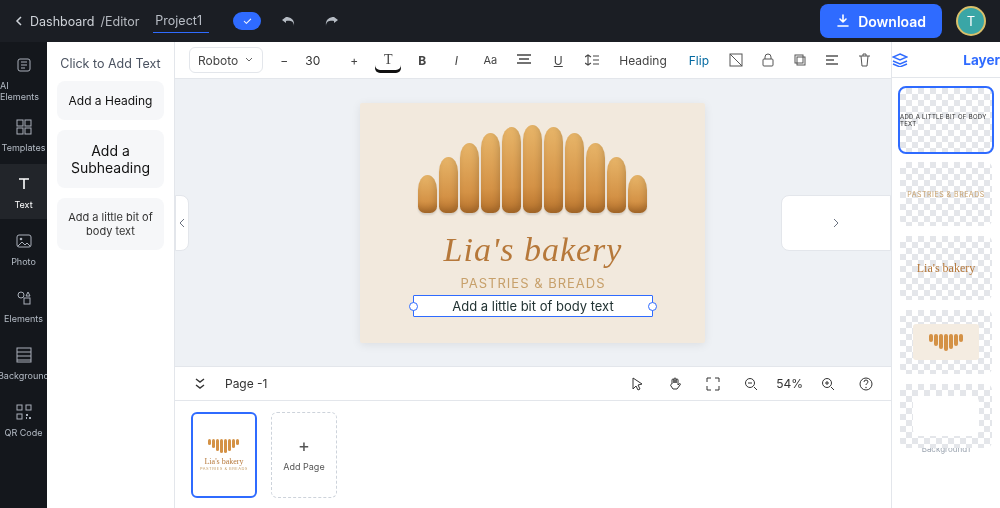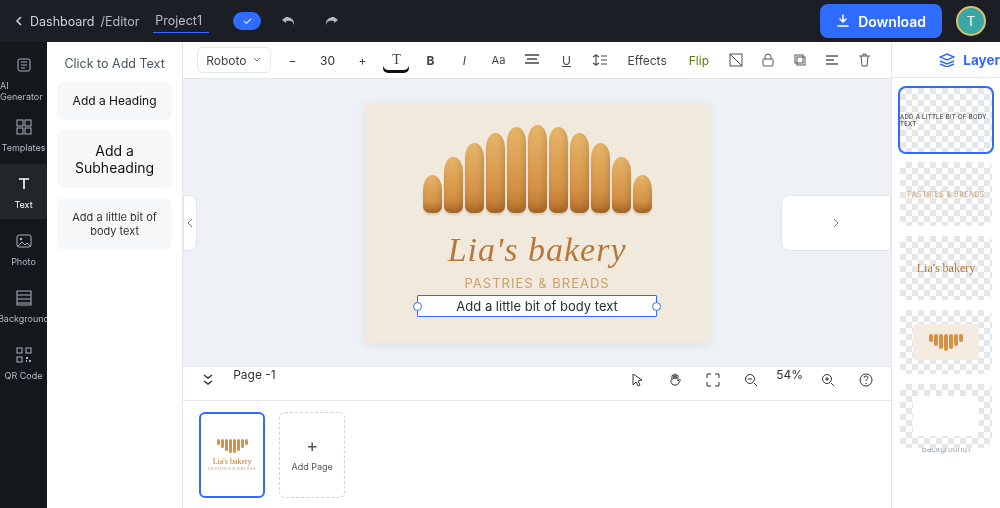--- a/index.html
+++ b/index.html
@@ -38,22 +38,22 @@
   .side-head{text-align:center;font-size:12.5px;color:#4a5260}
   .txt-box{background:var(--panel);border-radius:8px;padding:12px 8px;text-align:center;color:#111;cursor:pointer}
   .txt-heading{font-size:12px;font-weight:400}
   .txt-sub{font-size:14px;font-weight:400}
   .txt-body{font-size:11px;font-weight:400;color:#333}
   
   .center{flex:1;display:flex;flex-direction:column;background:#fff;position:relative}
   .toolbar{height:37px;border-bottom:1px solid var(--line);display:flex;align-items:center;padding:0 14px;gap:8px;font-size:12px;color:#333;background:#fff}
   .font-sel{display:flex;align-items:center;gap:6px;border:1px solid var(--line);border-radius:6px;height:26px;padding:0 8px;font-size:12px;color:#444;cursor:pointer;min-width:72px;justify-content:space-between}
   .sq{width:26px;height:26px;border-radius:5px;display:flex;align-items:center;justify-content:center;color:#444;cursor:pointer}
-  .size-val{width:28px;text-align:center;font-size:12px}
-  .flip-pill{font-size:12px;color:#4d7c0f;padding:4px 8px;border-radius:6px}
+  .size-val{width:28px;text-align:left;font-size:12px}
+  .flip-pill{font-size:12px;color:#0369a1;padding:4px 8px;border-radius:6px}
   .canvas-wrap{flex:1;display:flex;align-items:center;justify-content:center;background:var(--canvas-bg);position:relative}
   .canvas{width:345px;height:240px;background:#f2e9dd;border-radius:2px;box-shadow:0 2px 10px rgba(0,0,0,.08);position:relative}
   .bread{position:absolute;top:18px;left:40px;width:265px;height:92px;display:flex;align-items:flex-end;justify-content:center;gap:2px}
   .slice{width:19px;background:linear-gradient(180deg,#e7b569 0%,#d49246 70%,#b8732c 100%);border-radius:14px 14px 10px 10px/22px 22px 10px 10px;box-shadow:inset -2px -4px 6px rgba(0,0,0,.15),0 2px 2px rgba(0,0,0,.12)}
   .slice:nth-child(1){height:38px}
   .slice:nth-child(2){height:56px}
   .slice:nth-child(3){height:70px}
   .slice:nth-child(4){height:80px}
   .slice:nth-child(5){height:86px}
   .slice:nth-child(6){height:88px}
@@ -64,30 +64,30 @@
   .slice:nth-child(11){height:38px}
   .title-script{position:absolute;top:128px;width:100%;text-align:center;font-family:"Brush Script MT","Segoe Script",cursive;font-size:34px;font-style:italic;color:var(--brown);letter-spacing:1px}
   .subtitle{position:absolute;top:172px;width:100%;text-align:center;font-size:13px;letter-spacing:1px;color:var(--brown2)}
   .sel-text{position:absolute;top:192px;left:50%;transform:translateX(-50%);min-width:240px;text-align:center;font-size:13px;color:#233;padding:2px 4px;border:1.5px solid var(--sel);background:#fff;border-radius:1px}
   .sel-text::before,.sel-text::after{content:"";position:absolute;width:7px;height:7px;background:#fff;border:1.5px solid var(--sel);border-radius:50%;top:50%;margin-top:-4px}
   .sel-text::before{left:-5px}
   .sel-text::after{right:-5px}
   .side-handle{position:absolute;top:50%;width:14px;height:56px;background:#fff;border:1px solid var(--line);border-radius:8px;display:flex;align-items:center;justify-content:center;color:#6b7280;cursor:pointer;transform:translateY(-50%)}
   .side-handle.left{left:0;border-top-left-radius:0;border-bottom-left-radius:0}
   .side-handle.right{right:0;border-top-right-radius:0;border-bottom-right-radius:0}
-  .status{height:34px;border-top:1px solid var(--line);display:flex;padding:0 12px;gap:12px;font-size:12px;color:#333;background:#fff}
+  .status{height:34px;border-top:1px solid var(--line);display:flex;align-items:center;padding:0 12px;gap:12px;font-size:12px;color:#333;background:#fff}
   .status .grow{flex:1}
   .thumbs{height:108px;border-top:1px solid var(--line);display:flex;align-items:center;padding:0 16px;gap:14px;background:#fff}
   .thumb{width:66px;height:86px;border:2px solid var(--sel);border-radius:6px;background:#fff;display:flex;flex-direction:column;align-items:center;justify-content:center;font-size:6px;color:var(--brown)}
   .thumb .tb-bread{display:flex;gap:1px;margin-bottom:4px}
   .thumb .tb-bread span{width:3px;background:#d49246;border-radius:2px}
   .add-page{width:66px;height:86px;border:1px dashed #cdd3db;border-radius:6px;display:flex;flex-direction:column;align-items:center;justify-content:center;gap:6px;font-size:9px;color:#555;cursor:pointer}
   
   .right{width:110px;background:#fff;border-left:1px solid var(--line);display:flex;flex-direction:column}
-  .layer-head{height:36px;display:flex;align-items:center;justify-content:flex-end;gap:8px;color:var(--accent);font-size:13.5px;font-weight:700;border-bottom:1px solid var(--line)}
+  .layer-head{height:36px;display:flex;align-items:center;justify-content:space-between;gap:8px;color:var(--accent);font-size:13.5px;font-weight:700;border-bottom:1px solid var(--line)}
   .layer-list{flex:1;overflow:auto;display:flex;flex-direction:column;align-items:center;gap:10px;padding:10px 8px}
   .checker{background:repeating-conic-gradient(#e4e6ea 0 25%,#fff 0 50%) 0 0/12px 12px}
   .layer-thumb{width:92px;height:64px;border-radius:6px;display:flex;align-items:center;justify-content:center;font-size:8px;color:#585048;position:relative}
   .layer-thumb.sel{outline:2px solid var(--sel)}
   .layer-thumb .mini-bread{display:flex;gap:1px}
   .layer-thumb .mini-bread span{width:4px;background:#d49246;border-radius:2px}
   .layer-thumb .mb1{height:8px}.layer-thumb .mb2{height:12px}.layer-thumb .mb3{height:15px}.layer-thumb .mb4{height:17px}.layer-thumb .mb5{height:15px}.layer-thumb .mb6{height:12px}.layer-thumb .mb7{height:8px}
   .layer-caption{font-size:8px;color:#9aa3af;text-align:center;margin-top:-4px}
   .layer-bg{width:92px;height:64px;background:#fff;border-radius:6px}
   svg{display:block}
@@ -134,21 +134,21 @@
 <div class="layout">
 
   <div class="rail">
     <div class="rail-item">
       <div class="ri">
           <svg width="18" height="18" viewBox="0 0 18 18">
             <rect x="3" y="3" width="12" height="12" rx="2" stroke="#aab0ba" fill="none"></rect>
             <path d="M6 6h6M6 9h6M6 12h4" stroke="#aab0ba"></path>
           </svg>
         </div>
-      <span>AI Generator</span>
+      <span>AI Elements</span>
     </div>
     <div class="rail-item">
       <div class="ri">
           <svg width="18" height="18" viewBox="0 0 18 18">
             <rect x="2" y="2" width="6" height="6" stroke="#aab0ba" fill="none"></rect>
             <rect x="10" y="2" width="6" height="6" stroke="#aab0ba" fill="none"></rect>
             <rect x="2" y="10" width="6" height="6" stroke="#aab0ba" fill="none"></rect>
             <rect x="10" y="10" width="6" height="6" stroke="#aab0ba" fill="none"></rect>
           </svg>
         </div>
@@ -164,20 +164,30 @@
     </div>
     <div class="rail-item">
       <div class="ri">
           <svg width="18" height="18" viewBox="0 0 18 18">
             <rect x="2" y="3" width="14" height="12" rx="2" stroke="#aab0ba" fill="none"></rect>
             <circle cx="6" cy="7" r="1.3" fill="#aab0ba"></circle>
             <path d="M3 14l4-4 3 3 2-2 3 3" stroke="#aab0ba" fill="none"></path>
           </svg>
         </div>
       <span>Photo</span>
+    </div>
+    <div class="rail-item">
+      <div class="ri">
+          <svg width="18" height="18" viewBox="0 0 18 18">
+            <circle cx="6" cy="6" r="3" stroke="#aab0ba" fill="none"></circle>
+            <rect x="9" y="9" width="6" height="6" stroke="#aab0ba" fill="none"></rect>
+            <path d="M13 3l2 4h-4z" stroke="#aab0ba" fill="none"></path>
+          </svg>
+        </div>
+      <span>Elements</span>
     </div>
     <div class="rail-item">
       <div class="ri">
           <svg width="18" height="18" viewBox="0 0 18 18">
             <rect x="2" y="2" width="14" height="14" stroke="#aab0ba" fill="none"></rect>
             <path d="M2 6l14 0M2 10l14 0M2 14l14 0" stroke="#aab0ba"></path>
           </svg>
         </div>
       <span>Background</span>
     </div>
@@ -228,21 +238,21 @@
         </div>
       <div class="sq">
           <span style="text-decoration:underline">U</span>
         </div>
       <div class="sq">
           <svg width="14" height="12" viewBox="0 0 14 12">
             <path d="M3 1v10M0 3l3-2 3 2M0 9l3 2 3-2M8 2h6M8 6h6M8 10h6" stroke="#444" fill="none" stroke-width="1.1"></path>
           </svg>
         </div>
       <div class="sq" style="width:auto;padding:0 6px;font-size:12px">
-          <span>Effects</span>
+          <span>Heading</span>
         </div>
 
       <div class="tb-right">
         <div class="flip-pill sq" style="width:auto">
             <span>Flip</span>
           </div>
         <div class="sq">
             <svg width="14" height="14" viewBox="0 0 14 14">
               <rect x="1" y="1" width="12" height="12" stroke="#555" fill="none"></rect>
               <path d="M1 1l12 12" stroke="#555"></path>

